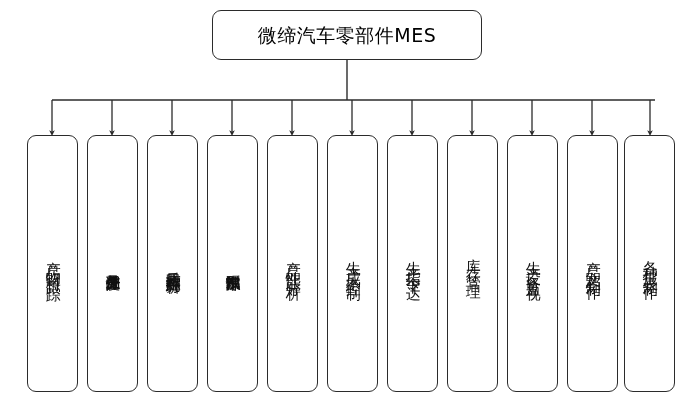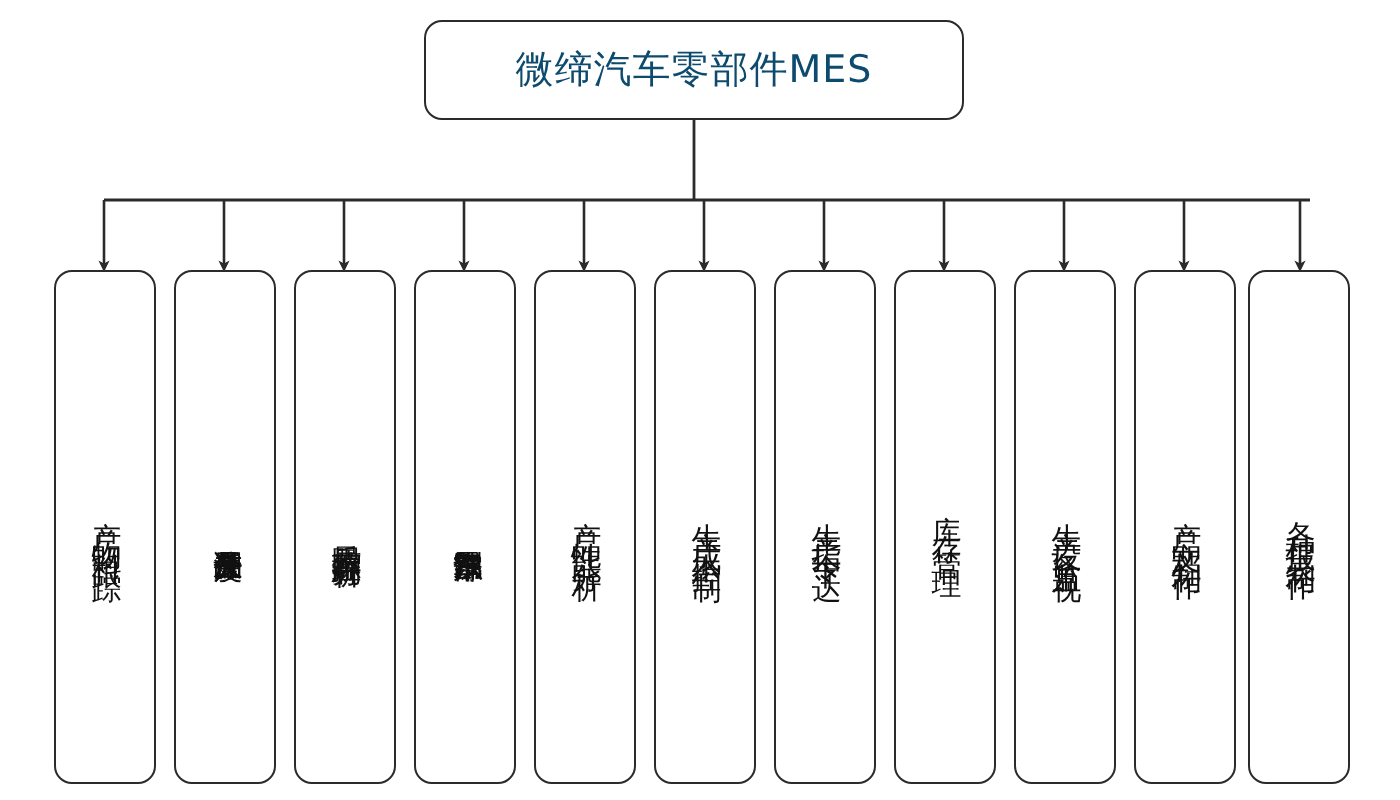--- a/index.html
+++ b/index.html
@@ -46,21 +46,21 @@
     border-radius: 9px;
     background: #ffffff;
     display: flex;
     align-items: center;
     justify-content: center;
   }
   #root-node .root-label {
     font-size: 19px;
     line-height: 1;
     letter-spacing: 0.5px;
-    color: #0c4a6e;
+    color: #000000;
     white-space: nowrap;
   }
 
   
   .child-node {
     position: absolute;
     top: 135px;
     height: 257px;
     width: 51px;
     box-sizing: border-box;

